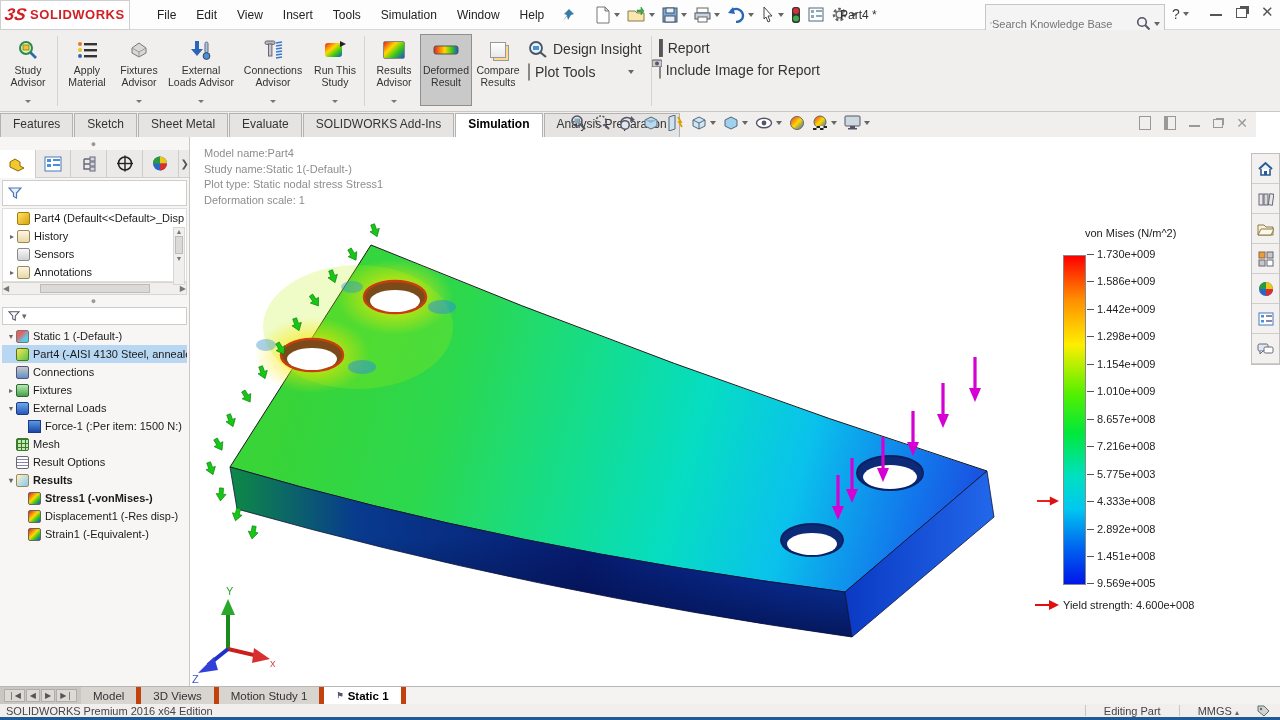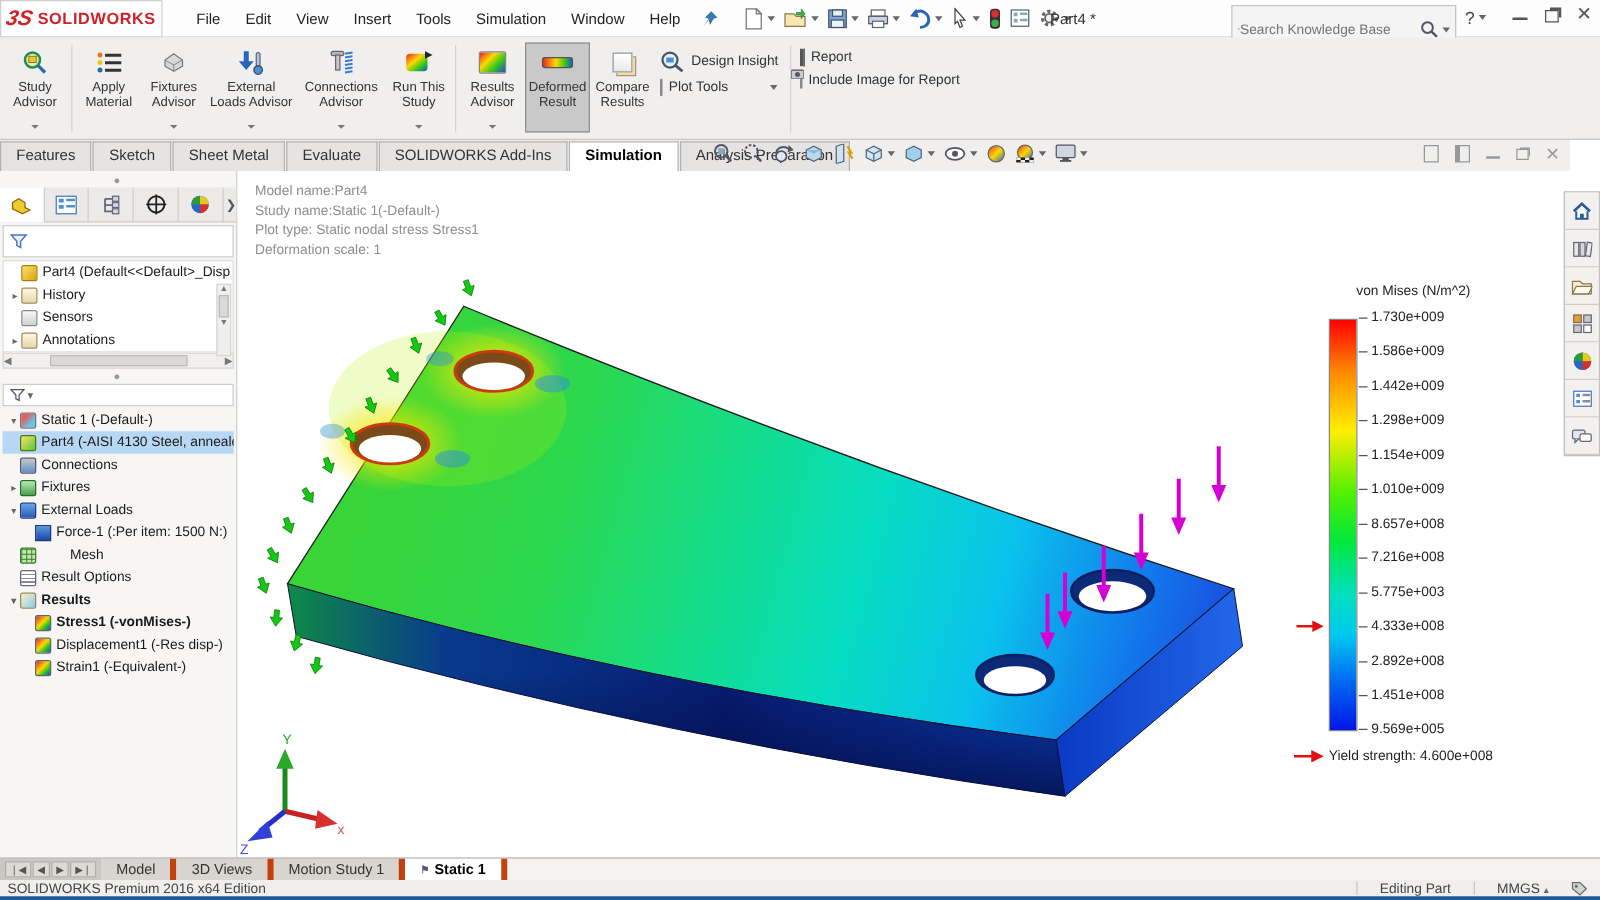--- a/index.html
+++ b/index.html
@@ -31,21 +31,21 @@
   
   #ribbon { position:absolute; left:0; top:30px; width:1280px; height:82px; background:#f0efee; border-bottom:1px solid #c9c7c5; display:flex; align-items:flex-start; padding:4px 2px 0 2px; }
   .rbtn { width:52px; min-width:46px; height:72px; display:flex; flex-direction:column; align-items:center; justify-content:flex-start; padding-top:3px; border:1px solid transparent; position:relative; }
   .rbtn .ric { width:26px; height:24px; display:flex; align-items:center; justify-content:center; }
   .rbtn .rlabel { font-size:10.5px; color:#333; text-align:center; white-space:pre-line; line-height:12px; margin-top:2px; }
   .rbtn.wide { width:72px; }
   .rbtn.sel { background:#c9c9c9; border:1px solid #8f8f8f; }
   .rbtn .ddot { position:absolute; bottom:2px; left:50%; transform:translateX(-50%); width:0;height:0; border-left:3px solid transparent;border-right:3px solid transparent;border-top:3px solid #777; }
   .rsep { width:1px; height:70px; background:#d5d3d1; margin:2px 3px 0 3px; }
   .rstack { display:flex; flex-direction:column; gap:6px; padding:6px 6px 0 4px; }
-  .rrow { display:flex; align-items:center; gap:5px; font-size:11px; color:#333; }
+  .rrow { display:flex; align-items:center; gap:5px; font-size:14px; color:#333; }
   .chip { width:18px; height:16px; border-radius:2px; }
   .rainbow { background:linear-gradient(135deg,#e82020 0%,#ffd800 35%,#35c818 65%,#1a50d8 100%); border:1px solid #888; }
   .pages { width:16px; height:16px; background:linear-gradient(180deg,#fff,#e8e8e8); border:1px solid #999; box-shadow:3px 3px 0 -1px #ffd890, 3px 3px 0 0 #999; }
   .notebook { width:14px; height:17px; background:repeating-linear-gradient(180deg,#fff 0 3px,#9ab 3px 4px); border:1px solid #666; border-left:3px solid #555; }
 
   
   #tabrow { position:absolute; left:0; top:112px; width:1256px; height:25px; background:#f0efee; }
   #cmdtabs { display:flex; height:25px; align-items:flex-end; }
   .ctab { font-size:12px; color:#333; background:#e6e4e3; border:1px solid #b4b2b0; border-bottom:none; padding:3px 12px 4px 12px; margin-right:1px; height:24px; }
   .ctab.active { background:#fff; font-weight:bold; color:#000; }
@@ -611,21 +611,21 @@
       </div>
       <div class="trow">
         <span class="exp">▾</span>
           <span class="ticon ic-load"></span>
         <span>External Loads</span>
       </div>
       <div class="trow" style="padding-left:26px;">
         <span class="ticon ic-load" style="border-radius:0;background:linear-gradient(180deg,#5a98e0,#1a48a8);"></span>
         <span>Force-1 (:Per item: 1500 N:)</span>
       </div>
-      <div class="trow" style="padding-left:14px;gap:23px;">
+      <div class="trow" style="padding-left:14px;">
         <span class="ticon ic-mesh"></span>
         <span>Mesh</span>
       </div>
       <div class="trow" style="padding-left:14px;">
         <span class="ticon ic-list"></span>
         <span>Result Options</span>
       </div>
       <div class="trow bold">
         <span class="exp">▾</span>
           <span class="ticon ic-folder" style="background:linear-gradient(135deg,#fdf2c8,#88c8f0);"></span>

